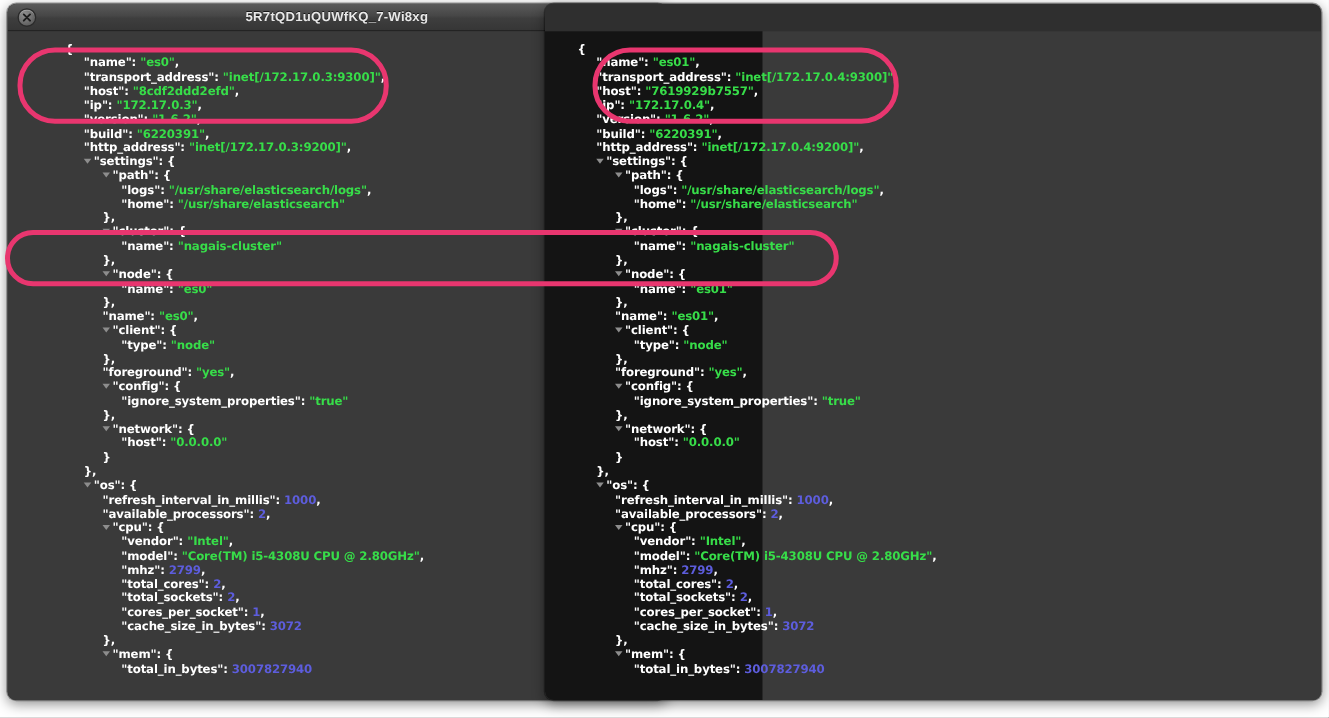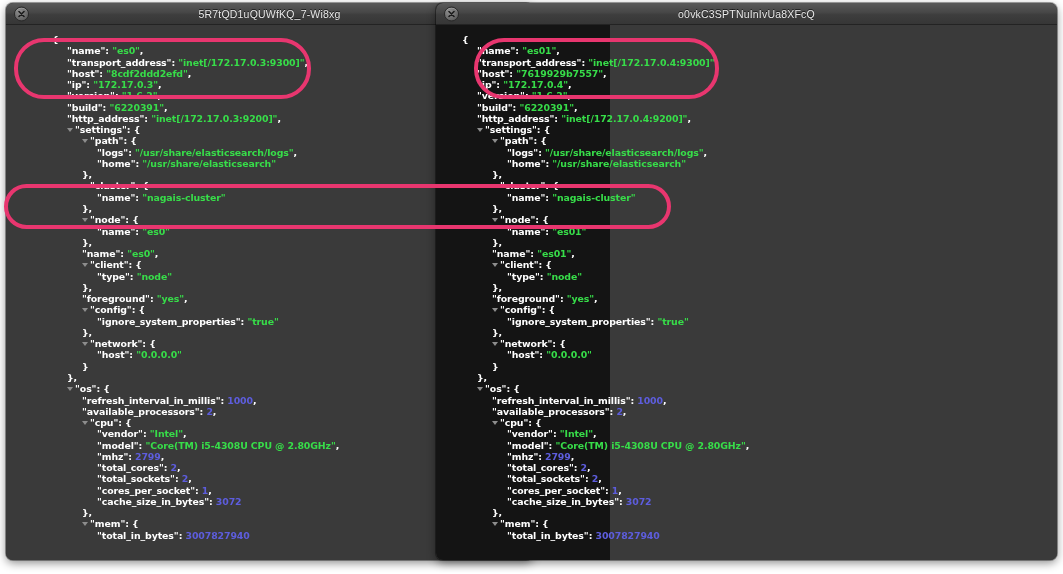--- a/index.html
+++ b/index.html
@@ -36,21 +36,21 @@
     border-bottom: 1px solid #232323;
     position: relative;
     display: flex;
     align-items: center;
     justify-content: center;
     border-top-left-radius: 7px;
     border-top-right-radius: 7px;
   }
   .titlebar .title {
     font-size: 10.5px;
-    font-weight: normal;
+    font-weight: bold;
     color: #e8e8e8;
     letter-spacing: 0.2px;
     text-shadow: 0 -1px 0 rgba(0,0,0,0.7);
     white-space: nowrap;
   }
   .close-btn {
     position: absolute;
     left: 8px;
     top: 50%;
     transform: translateY(-50%);
@@ -199,28 +199,20 @@
       <div class="line" style="padding-left: 87px;"><span class="k">"cache_size_in_bytes"</span><span class="p">: </span><span class="n">3072</span></div>
       <div class="line" style="padding-left: 72px;"><span class="p">},</span></div>
       <div class="line" style="padding-left: 72px;"><span class="tri"></span><span class="k">"mem"</span><span class="p">: {</span></div>
       <div class="line" style="padding-left: 87px;"><span class="k">"total_in_bytes"</span><span class="p">: </span><span class="n">3007827940</span></div>
     </div>
 </div>
 
 <div class="window" id="win-right">
   <div class="contentbg"></div>
   <div class="darkband"></div>
-  <div class="titlebar">
-    <div class="close-btn">
-      <svg width="7" height="7" viewBox="0 0 7 7" aria-hidden="true">
-        <path d="M1 1 L6 6 M6 1 L1 6" stroke="#1c1c1c" stroke-width="1.6" stroke-linecap="round"></path>
-      </svg>
-    </div>
-    <div class="title">o0vkC3SPTNuInIvUa8XFcQ</div>
-  </div>
   <div class="jsonbody" id="body-right">
       <div class="line" style="padding-left: 22px;"><span class="p">{</span></div>
       <div class="line" style="padding-left: 37px;"><span class="k">"name"</span><span class="p">: </span><span class="s">"es01"</span><span class="p">,</span></div>
       <div class="line" style="padding-left: 37px;"><span class="k">"transport_address"</span><span class="p">: </span><span class="s">"inet[/172.17.0.4:9300]"</span><span class="p">,</span></div>
       <div class="line" style="padding-left: 37px;"><span class="k">"host"</span><span class="p">: </span><span class="s">"7619929b7557"</span><span class="p">,</span></div>
       <div class="line" style="padding-left: 37px;"><span class="k">"ip"</span><span class="p">: </span><span class="s">"172.17.0.4"</span><span class="p">,</span></div>
       <div class="line" style="padding-left: 37px;"><span class="k">"version"</span><span class="p">: </span><span class="s">"1.6.2"</span><span class="p">,</span></div>
       <div class="line" style="padding-left: 37px;"><span class="k">"build"</span><span class="p">: </span><span class="s">"6220391"</span><span class="p">,</span></div>
       <div class="line" style="padding-left: 37px;"><span class="k">"http_address"</span><span class="p">: </span><span class="s">"inet[/172.17.0.4:9200]"</span><span class="p">,</span></div>
       <div class="line" style="padding-left: 37px;"><span class="tri"></span><span class="k">"settings"</span><span class="p">: {</span></div>

